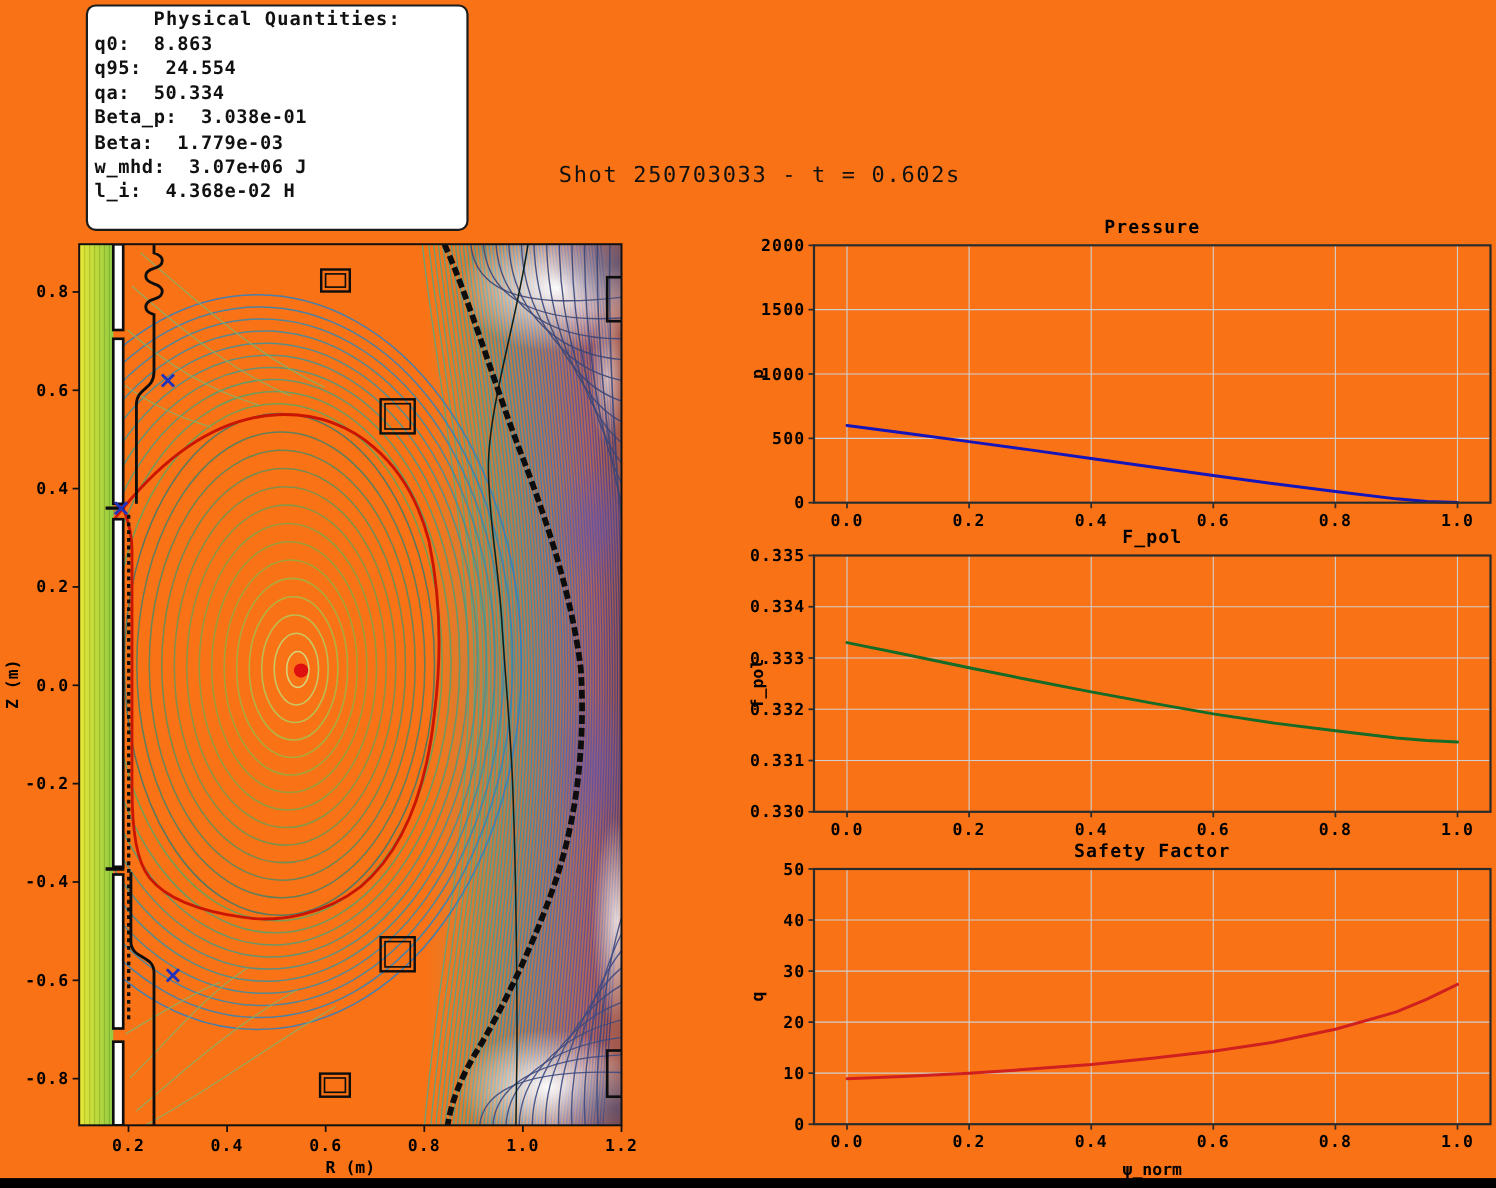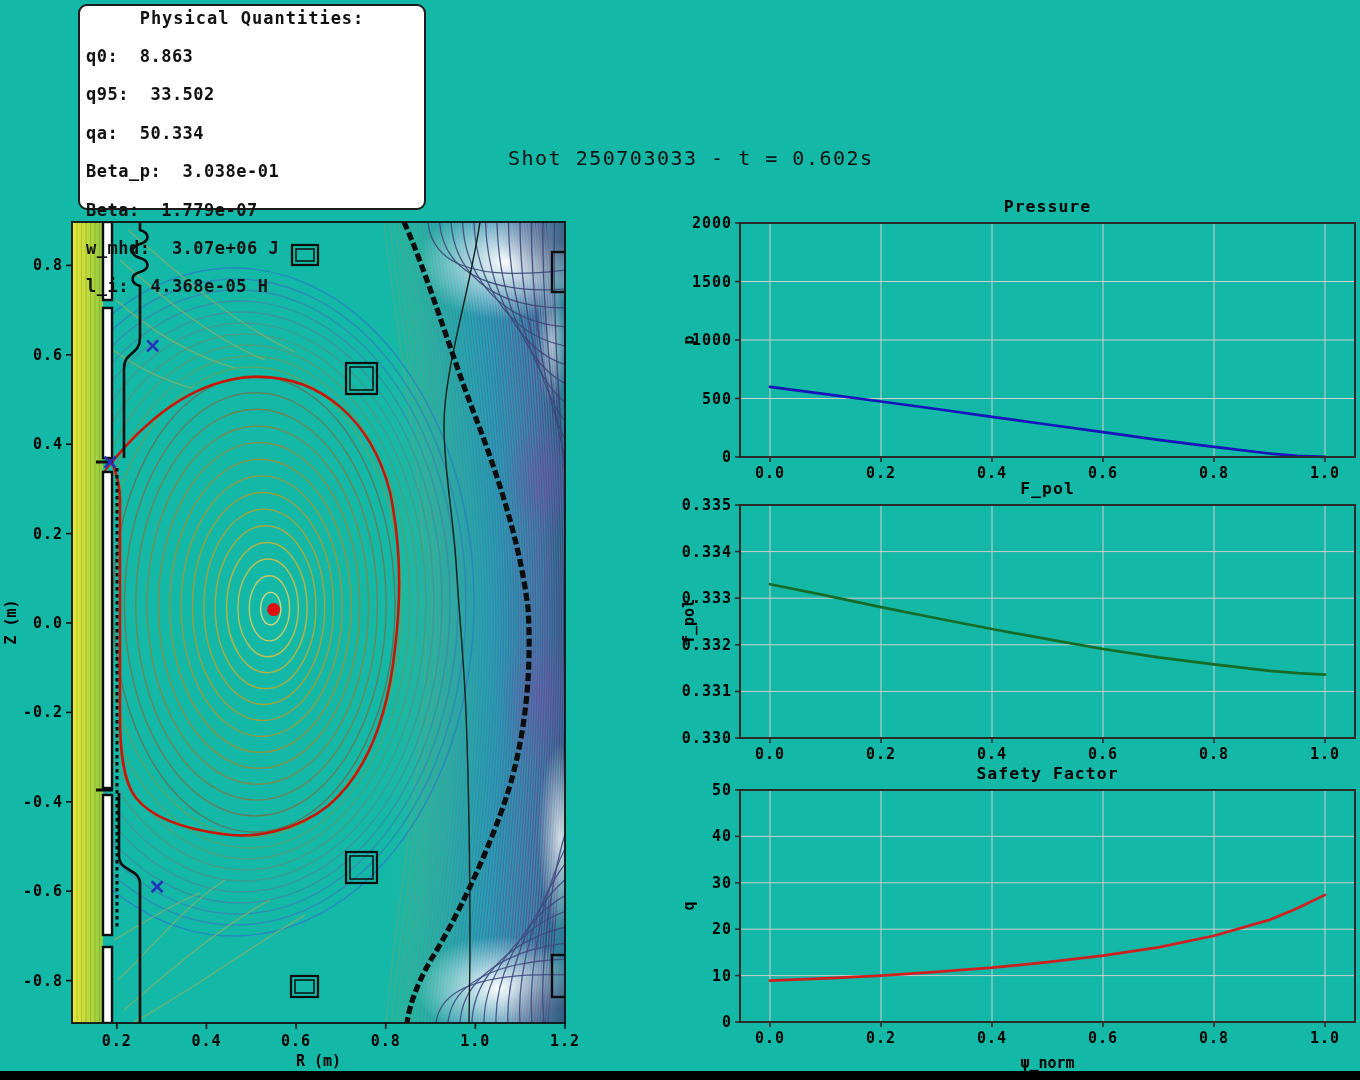--- a/index.html
+++ b/index.html
@@ -1,43 +1,43 @@
 <!DOCTYPE html>
 <html><head>
 <meta charset="utf-8">
 <style>
   html,body{margin:0;padding:0;background:#ffffff;}
-  #stage{position:relative;width:1360px;height:1080px;background:#14b8a6;overflow:hidden;
+  #stage{position:relative;width:1360px;height:1080px;background:#f97316;overflow:hidden;
          font-family:"DejaVu Sans Mono","Liberation Mono",monospace;color:#111;}
   #infoBox{position:absolute;left:78px;top:4px;width:348px;height:206px;border:2px solid #1c1c1c;
            border-radius:9px;background:#ffffff;box-sizing:border-box;padding:1px 6px 0 6px;z-index:5;}
   #infoBox .ib-title{text-align:center;font-size:17px;font-weight:700;line-height:22px;letter-spacing:1px;}
-  #infoBox .ib-line{font-size:17px;font-weight:700;line-height:22.4px;white-space:pre;letter-spacing:0.5px;margin-top:16px;}
+  #infoBox .ib-line{font-size:17px;font-weight:700;line-height:22.4px;white-space:pre;letter-spacing:0.5px;}
   #shotTitle{position:absolute;left:508px;top:146px;font-size:20px;font-weight:400;letter-spacing:1.5px;z-index:5;}
   svg{position:absolute;}
   #eqSvg{left:0;top:195px;}
   #plotsSvg{left:660px;top:195px;}
   #bottomBar{position:absolute;left:0;top:1071px;width:1360px;height:9px;background:#000;}
   text{font-family:"DejaVu Sans Mono","Liberation Mono",monospace;}
 </style>
 </head>
 <body>
 
 <div id="stage">
 
   <div id="infoBox">
     <div class="ib-title">Physical Quantities:</div>
     <div id="ibLines">
         <div class="ib-line">q0:  8.863</div>
-        <div class="ib-line">q95:  33.502</div>
+        <div class="ib-line">q95:  24.554</div>
         <div class="ib-line">qa:  50.334</div>
         <div class="ib-line">Beta_p:  3.038e-01</div>
-        <div class="ib-line">Beta:  1.779e-07</div>
+        <div class="ib-line">Beta:  1.779e-03</div>
         <div class="ib-line">w_mhd:  3.07e+06 J</div>
-        <div class="ib-line">l_i:  4.368e-05 H</div>
+        <div class="ib-line">l_i:  4.368e-02 H</div>
       </div>
   </div>
 
   <div id="shotTitle">Shot 250703033 - t = 0.602s</div>
 
   <svg id="eqSvg" width="645" height="885" viewBox="0 195 645 885">
       <defs>
         <clipPath id="eqclip">
           <rect x="72" y="222" width="493" height="801"></rect>
         </clipPath>

